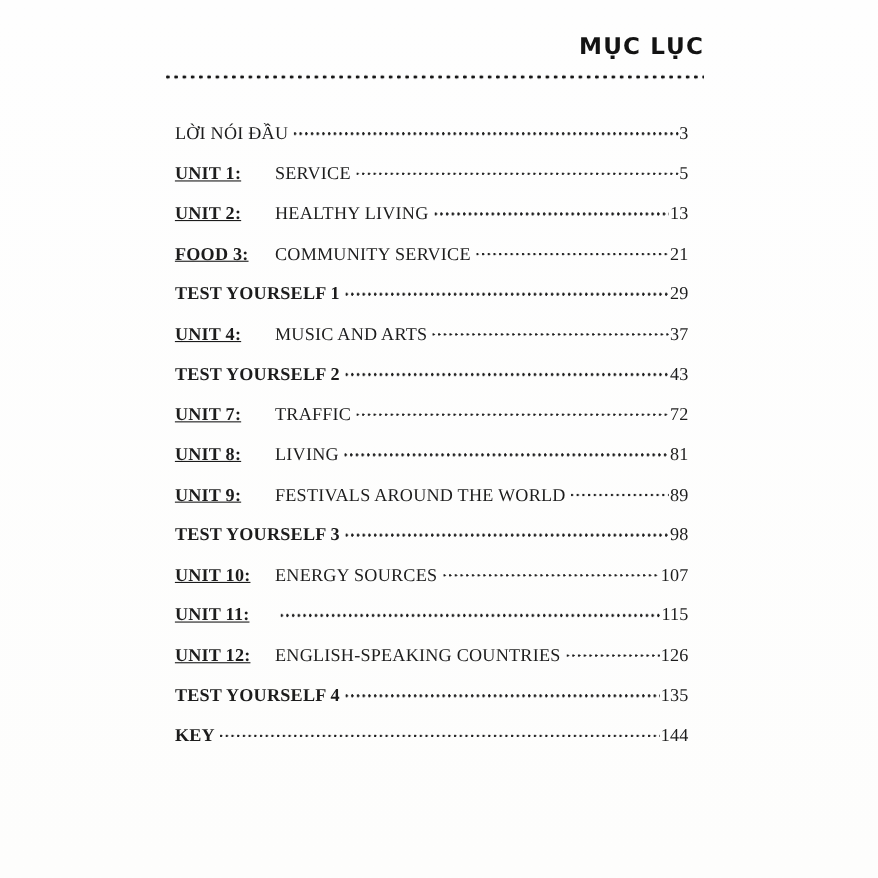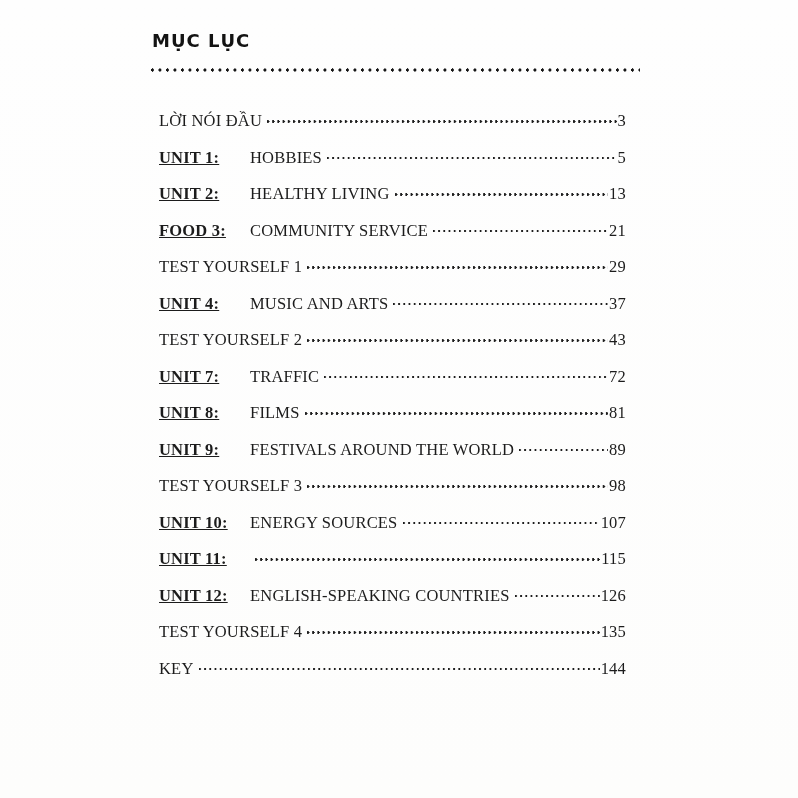--- a/index.html
+++ b/index.html
@@ -16,24 +16,24 @@
     background: linear-gradient(180deg, #fefefe 0%, #fdfdfc 100%);
     font-family: "Liberation Serif", serif;
     color: #1c1c1c;
   }
   .page-title {
     position: absolute;
     top: 30px;
     left: 152px;
     width: 488px;
     margin: 0;
-    text-align: left;
+    text-align: right;
     font-family: "DejaVu Sans", sans-serif;
     font-weight: 700;
-    font-size: 18px;
+    font-size: 21px;
     letter-spacing: 1px;
     color: #131313;
   }
   .title-rule {
     position: absolute;
     top: 68px;
     left: 151px;
     width: 489px;
     height: 4px;
     background-image: radial-gradient(circle at 1.6px 2px, #161616 1.5px, rgba(0,0,0,0) 1.7px);
@@ -54,21 +54,21 @@
     font-size: 16.5px;
     letter-spacing: 0.2px;
     white-space: pre;
   }
   .row .label { flex: 0 0 auto; }
   .row.unit .label {
     min-width: 91px;
     font-weight: 700;
     text-decoration: underline;
   }
-  .row.section .label { font-weight: 400; }
+  .row.section .label { font-weight: 700; }
   .row.intro .label { font-weight: 400; }
   .row .title { flex: 0 0 auto; font-weight: 400; }
   .dots {
     flex: 1 1 auto;
     height: 2.5px;
     margin-left: 5px;
     margin-right: 1px;
     background-image: radial-gradient(circle at 1.1px 1.25px, #1d1d1d 1.05px, rgba(0,0,0,0) 1.25px);
     background-size: 5.2px 2.5px;
     background-repeat: repeat-x;
@@ -88,21 +88,21 @@
   <div class="title-rule"></div>
   <div class="toc" id="toc-list">
       <div class="row intro">
     <span class="label">LỜI NÓI ĐẦU</span>
     
     <span class="dots"></span>
     <span class="pagenum">3</span>
   </div>
       <div class="row unit">
     <span class="label">UNIT 1:</span>
-    <span class="title">HOBBIES</span>
+    <span class="title">SERVICE</span>
     <span class="dots"></span>
     <span class="pagenum">5</span>
   </div>
       <div class="row unit">
     <span class="label">UNIT 2:</span>
     <span class="title">HEALTHY LIVING</span>
     <span class="dots"></span>
     <span class="pagenum">13</span>
   </div>
       <div class="row unit">
@@ -130,21 +130,21 @@
     <span class="pagenum">43</span>
   </div>
       <div class="row unit">
     <span class="label">UNIT 7:</span>
     <span class="title">TRAFFIC</span>
     <span class="dots"></span>
     <span class="pagenum">72</span>
   </div>
       <div class="row unit">
     <span class="label">UNIT 8:</span>
-    <span class="title">FILMS</span>
+    <span class="title">LIVING</span>
     <span class="dots"></span>
     <span class="pagenum">81</span>
   </div>
       <div class="row unit">
     <span class="label">UNIT 9:</span>
     <span class="title">FESTIVALS AROUND THE WORLD</span>
     <span class="dots"></span>
     <span class="pagenum">89</span>
   </div>
       <div class="row section">

